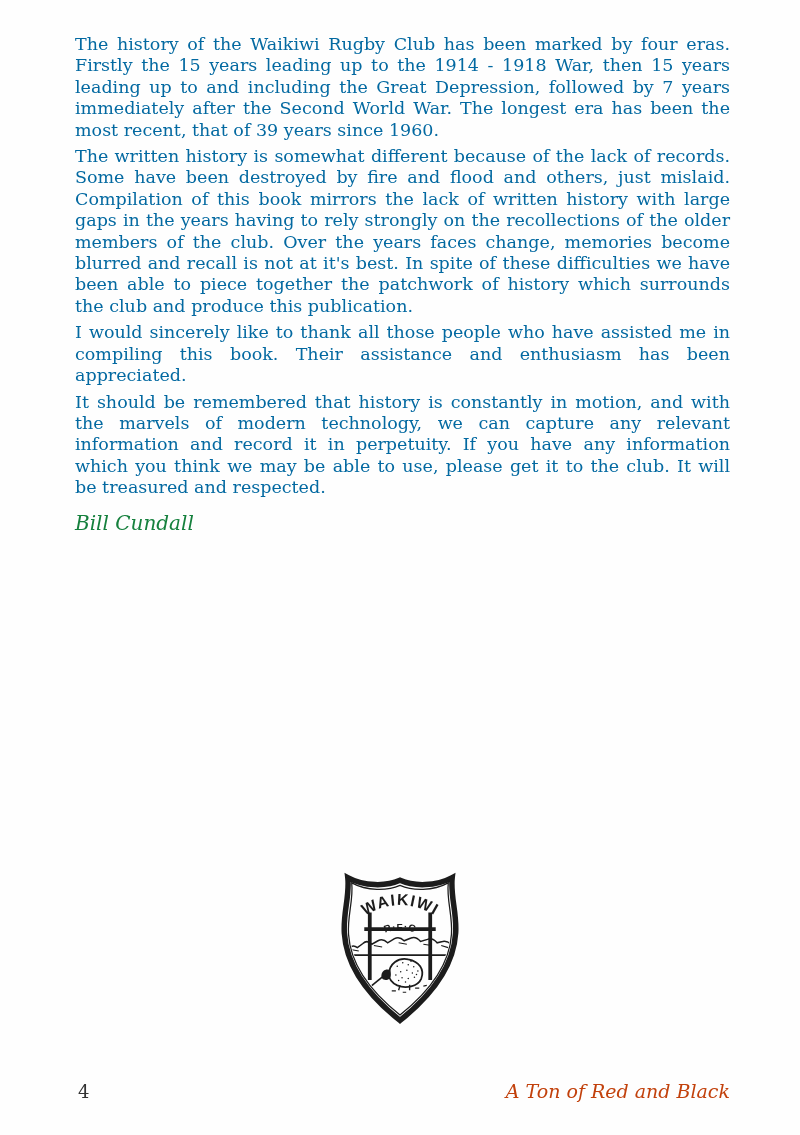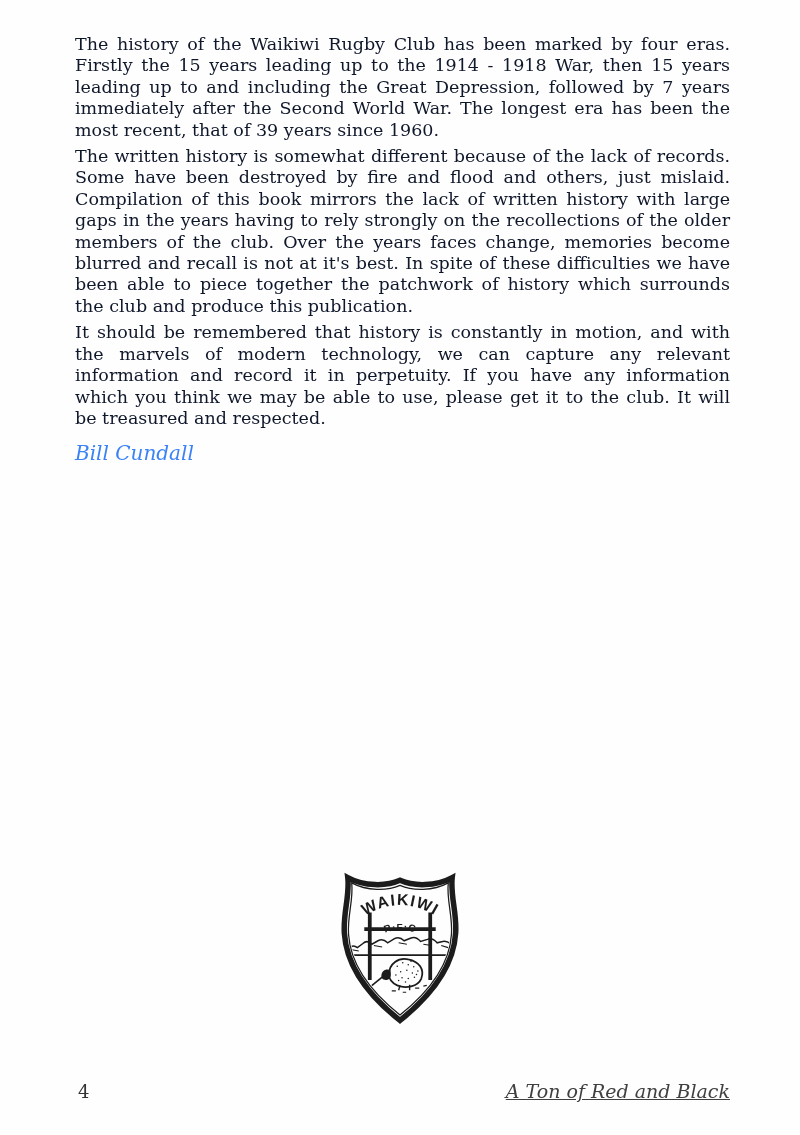--- a/index.html
+++ b/index.html
@@ -27,30 +27,30 @@
     line-height: 1.15;
     letter-spacing: 2px;
     color: #262626;
   }
   .text-block {
     margin: 34px 70px 0 75px;
     width: 655px;
     font-size: 17.5px;
     line-height: 21.4px;
     text-align: justify;
-    color: #0f172a;
+    color: #0369a1;
   }
   .text-block .para {
     margin: 0 0 5px 0;
   }
   .signature {
     margin: 12px 0 0 75px;
     font-style: italic;
     font-size: 20px;
-    color: #3b82f6;
+    color: #15803d;
   }
   .crest {
     position: absolute;
     top: 870px;
     left: 50%;
     transform: translateX(-50%);
     width: 138px;
     height: 158px;
   }
   .footer {
@@ -62,33 +62,33 @@
     justify-content: space-between;
     align-items: baseline;
   }
   .page-number {
     font-size: 18px;
     color: #333333;
   }
   .book-title {
     font-style: italic;
     font-size: 19px;
-    color: #404040;
-    text-decoration: underline;
+    color: #c2410c;
   }
 </style>
 </head>
 <body>
 
 <div class="page">
 
 
   <div class="text-block">
       <p class="para">The history of the Waikiwi Rugby Club has been marked by four eras. Firstly the 15 years leading up to the 1914 - 1918 War, then 15 years leading up to and including the Great Depression, followed by 7 years immediately after the Second World War. The longest era has been the most recent, that of 39 years since 1960.</p>
       <p class="para">The written history is somewhat different because of the lack of records. Some have been destroyed by fire and flood and others, just mislaid. Compilation of this book mirrors the lack of written history with large gaps in the years having to rely strongly on the recollections of the older members of the club. Over the years faces change, memories become blurred and recall is not at it's best. In spite of these difficulties we have been able to piece together the patchwork of history which surrounds the club and produce this publication.</p>
+      <p class="para">I would sincerely like to thank all those people who have assisted me in compiling this book. Their assistance and enthusiasm has been appreciated.</p>
       <p class="para">It should be remembered that history is constantly in motion, and with the marvels of modern technology, we can capture any relevant information and record it in perpetuity. If you have any information which you think we may be able to use, please get it to the club. It will be treasured and respected.</p>
     </div>
 
   <p class="signature">Bill Cundall</p>
 
   <div class="crest">
     <svg viewBox="0 0 200 230" width="138" height="158">
       <defs>
         <clipPath id="shieldClip">
           <path d="M100,15 C 80,24 48,24 24,11 C 27,38 17,62 19,92 C 22,140 56,184 100,219 C 144,184 178,140 181,92 C 183,62 173,38 176,11 C 152,24 120,24 100,15 Z" transform="translate(10,11) scale(0.9)"></path>

